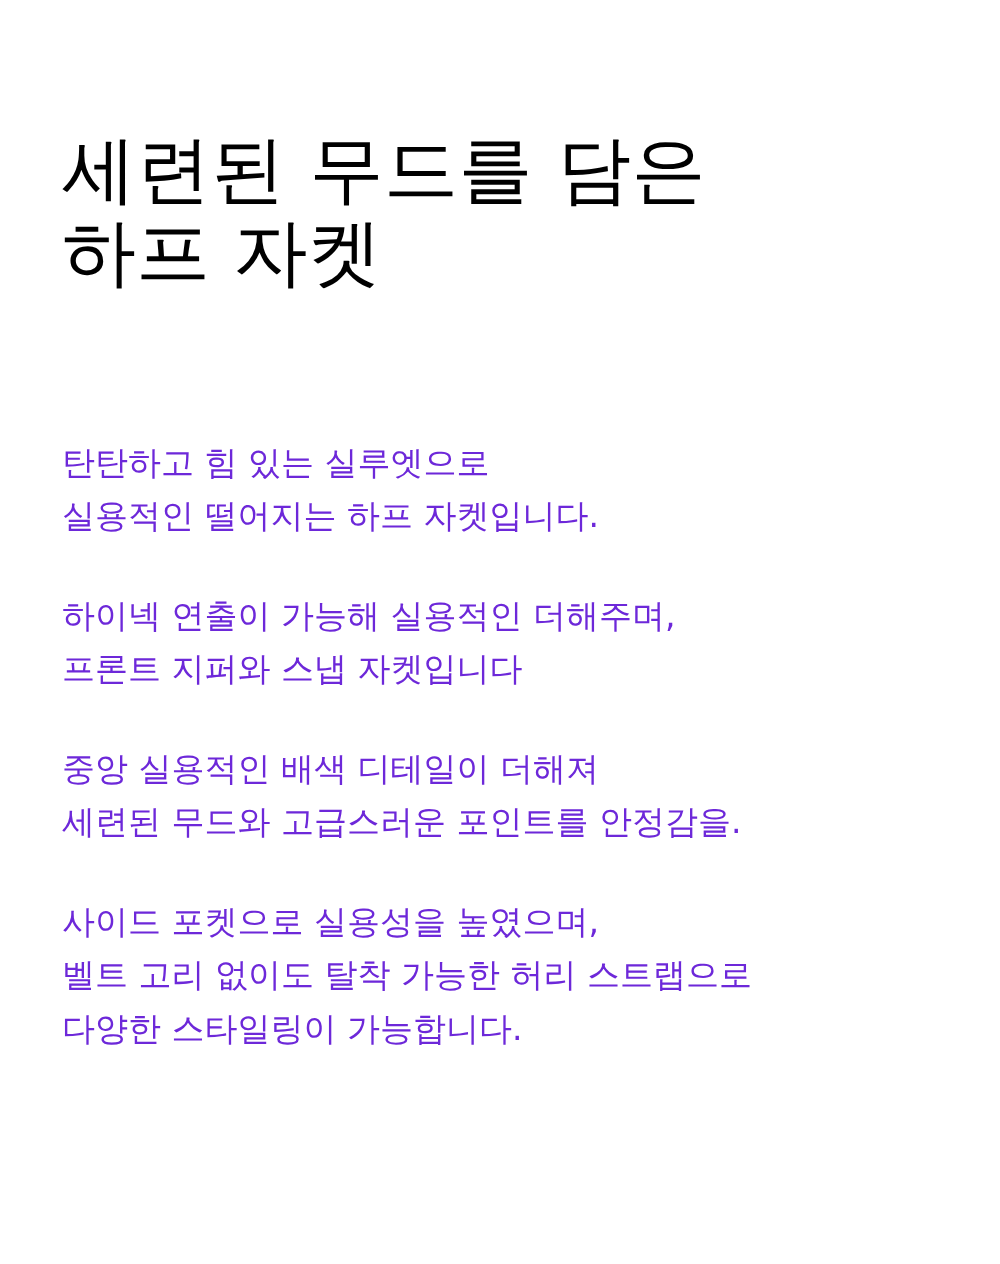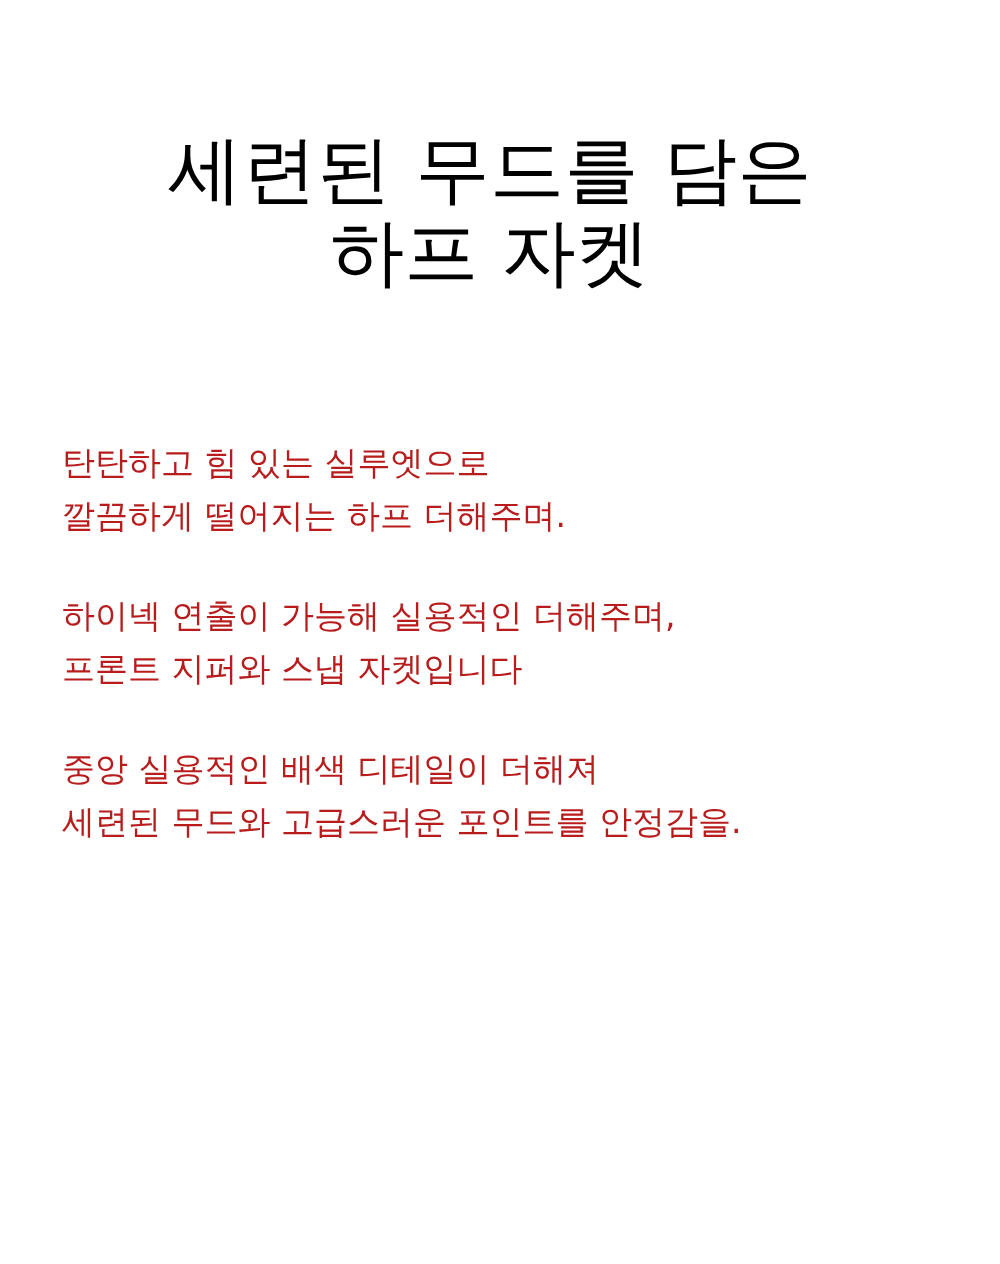--- a/index.html
+++ b/index.html
@@ -18,24 +18,23 @@
   .page {
     position: relative;
     width: 1000px;
     height: 1264px;
     box-sizing: border-box;
     padding: 0;
     background: #ffffff;
   }
   .headline {
     position: absolute;
-    left: 50px;
+    left: 62px;
     top: 128px;
     width: 880px;
-    text-align: center;
   }
   .headline-line {
     font-family: "DejaVu Sans", "Liberation Sans", sans-serif;
     font-weight: 400;
     font-size: 74px;
     line-height: 1.12;
     letter-spacing: 0.5px;
     color: #000000;
     white-space: nowrap;
   }
@@ -53,47 +52,52 @@
     margin: 0 0 46px 0;
   }
   .para:last-child {
     margin-bottom: 0;
   }
   .line {
     font-family: "DejaVu Sans", "Liberation Sans", sans-serif;
     font-weight: 400;
     font-size: 33px;
     line-height: 1.62;
-    color: #b91c1c;
+    color: #6d28d9;
     white-space: nowrap;
   }
 </style>
 </head>
 <body>
 
 <div class="page">
 
   <div class="headline">
     <div class="headline-line first">세련된 무드를 담은</div>
     <div class="headline-line second">하프 자켓</div>
   </div>
 
   <div class="body-copy">
 
     <div class="para">
       <div class="line">탄탄하고 힘 있는 실루엣으로</div>
-      <div class="line">깔끔하게 떨어지는 하프 더해주며.</div>
+      <div class="line">실용적인 떨어지는 하프 자켓입니다.</div>
     </div>
 
     <div class="para">
       <div class="line">하이넥 연출이 가능해 실용적인 더해주며,</div>
       <div class="line">프론트 지퍼와 스냅 자켓입니다</div>
     </div>
 
     <div class="para">
       <div class="line">중앙 실용적인 배색 디테일이 더해져</div>
       <div class="line">세련된 무드와 고급스러운 포인트를 안정감을.</div>
     </div>
 
+    <div class="para">
+      <div class="line">사이드 포켓으로 실용성을 높였으며,</div>
+      <div class="line">벨트 고리 없이도 탈착 가능한 허리 스트랩으로</div>
+      <div class="line">다양한 스타일링이 가능합니다.</div>
+    </div>
 
   </div>
 
 </div>
 
 </body></html>

